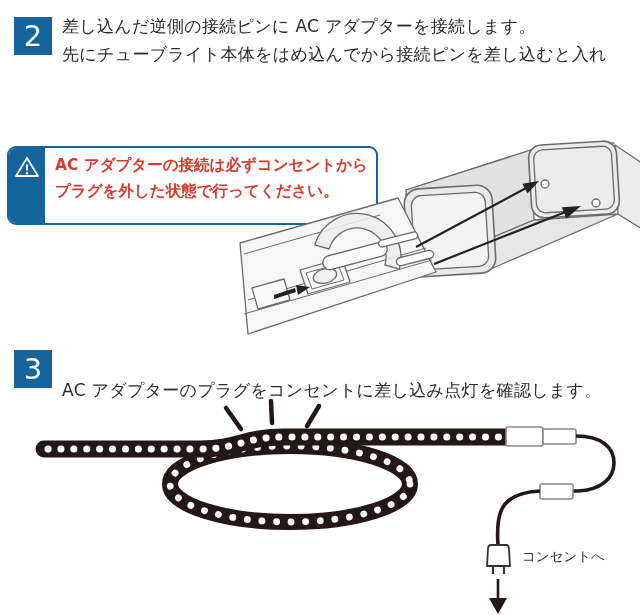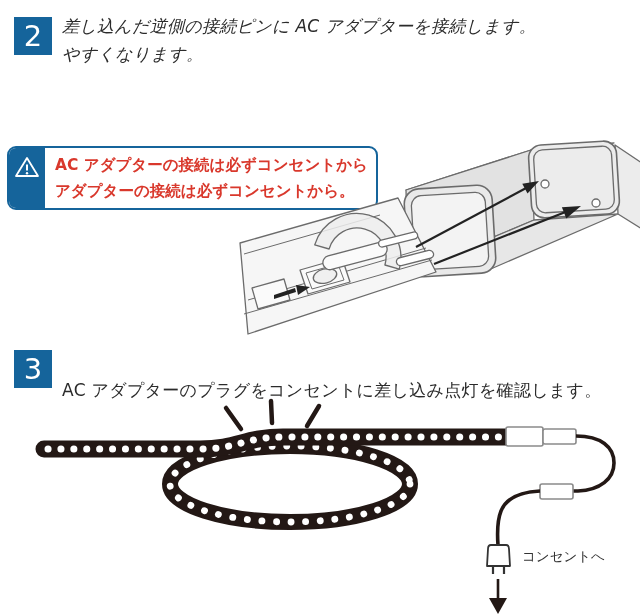--- a/index.html
+++ b/index.html
@@ -11,24 +11,24 @@
     position:absolute;width:38px;height:38px;background:#15649b;color:#ffffff;
     display:flex;align-items:center;justify-content:center;
     font-size:29px;line-height:1;font-weight:normal;
   }
   .badge-2{left:14px;top:17px;}
   .badge-3{left:14px;top:350px;}
   .step-text{
     position:absolute;left:62px;font-size:17px;line-height:28px;
     letter-spacing:0.3px;white-space:nowrap;color:#2b2b2b;
   }
-  .step2-text{top:12px;font-style:italic;}
+  .step2-text{top:12px;}
   .step3-text{top:376px;}
   .warning-box{
-    position:absolute;left:7px;top:146px;width:371px;height:64px;
+    position:absolute;left:7px;top:146px;width:371px;height:79px;
     border:2.5px solid #15649b;border-radius:9px;background:#ffffff;
     display:flex;box-sizing:border-box;overflow:hidden;
   }
   .warning-bar{
     width:36px;background:#15649b;flex:0 0 36px;
     display:flex;justify-content:center;align-items:flex-start;padding-top:7px;
     box-sizing:border-box;
   }
   .warning-text{
     padding:4px 8px 0 10px;font-size:15.5px;line-height:26px;font-weight:bold;
@@ -40,34 +40,34 @@
   .outlet-label{font-family:"DejaVu Sans","Liberation Sans",sans-serif;}
 </style>
 </head>
 <body>
 
 <div class="page">
 
   <div class="badge badge-2">2</div>
   <div class="step-text step2-text">
     <div>差し込んだ逆側の接続ピンに AC アダプターを接続します。</div>
-    <div>やすくなります。</div>
+    <div>先にチューブライト本体をはめ込んでから接続ピンを差し込むと入れ</div>
   </div>
 
   <div class="warning-box">
     <div class="warning-bar">
       <svg width="26" height="25" viewBox="0 0 26 25">
         <path d="M13,3 L24,21 L2,21 Z" fill="none" stroke="#ffffff" stroke-width="1.8" stroke-linejoin="round"></path>
         <line x1="13" y1="9.5" x2="13" y2="15.5" stroke="#ffffff" stroke-width="2"></line>
         <circle cx="13" cy="18.2" r="1.2" fill="#ffffff"></circle>
       </svg>
     </div>
     <div class="warning-text">
       <div>AC アダプターの接続は必ずコンセントから</div>
-      <div>アダプターの接続は必ずコンセントから。</div>
+      <div>プラグを外した状態で行ってください。</div>
     </div>
   </div>
 
   <svg class="fig fig1" width="410" height="207" viewBox="0 0 410 207">
 
     <g stroke="#6b6b6b" stroke-width="1.3" stroke-linejoin="round">
       <path d="M176,60 L301,20 L384,13 L258,53 Z" fill="#ececec"></path>
       <path d="M176,60 L178,143 L304,90 L301,20 Z" fill="#e2e2e2"></path>
       <path d="M178,143 L263,138 L388,84 L304,90 Z" fill="#e7e7e7"></path>
       <path d="M385,15 L412,33 L412,99 L388,84 Z" fill="#ececec"></path>

